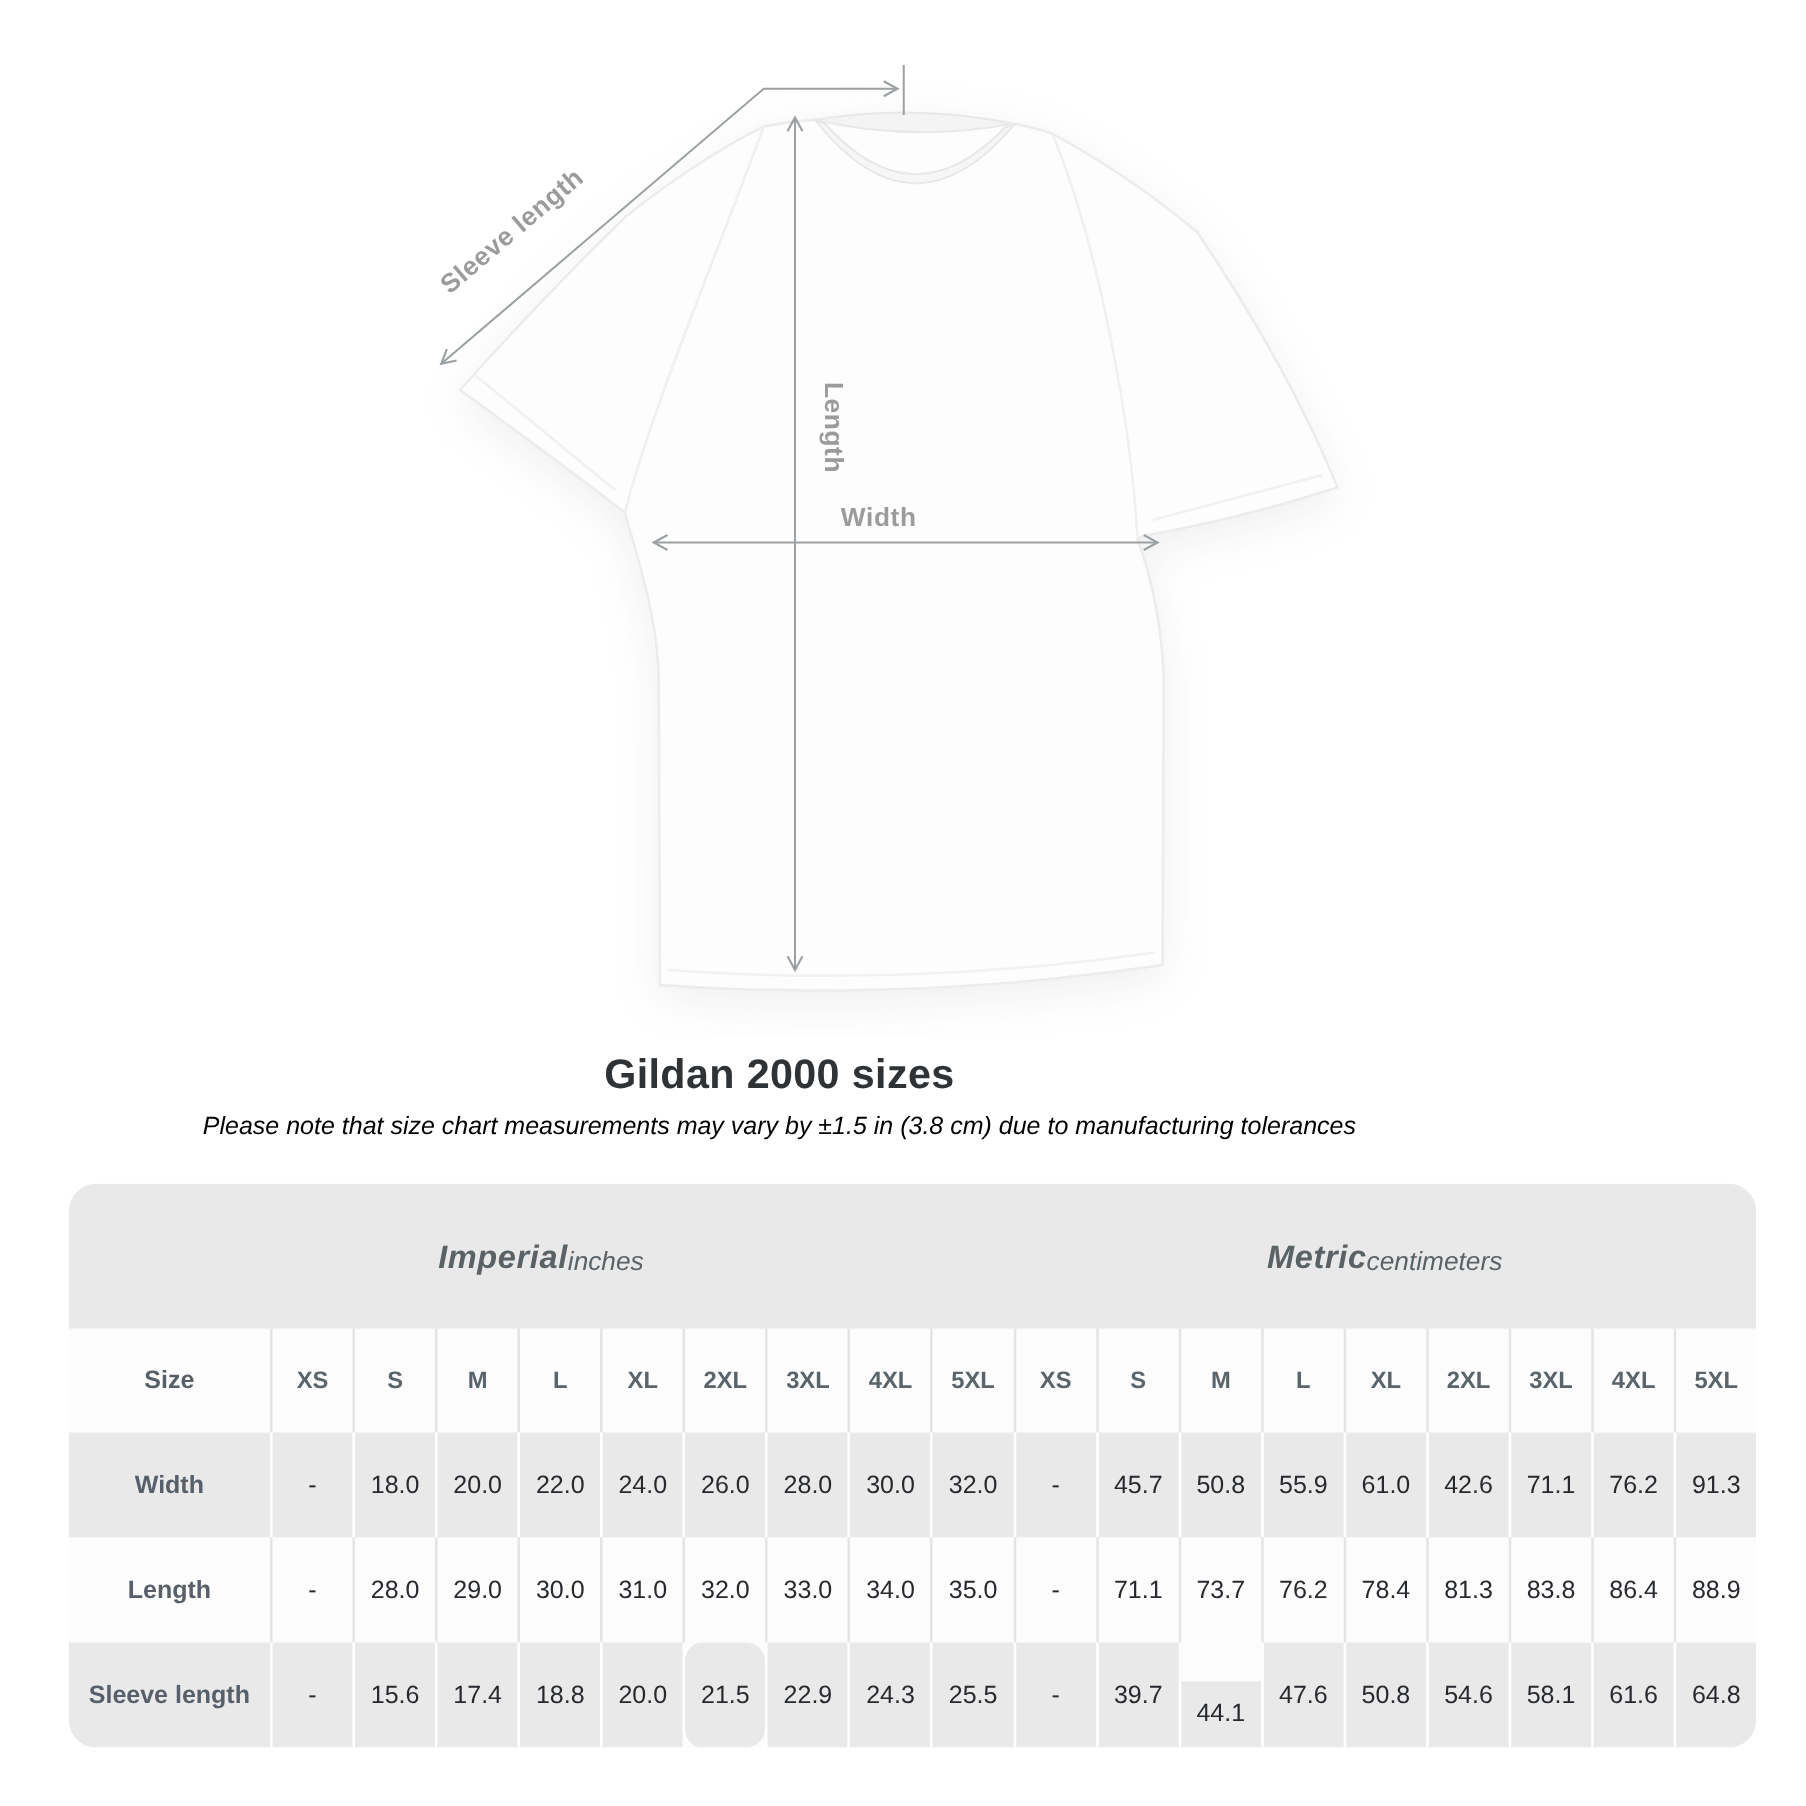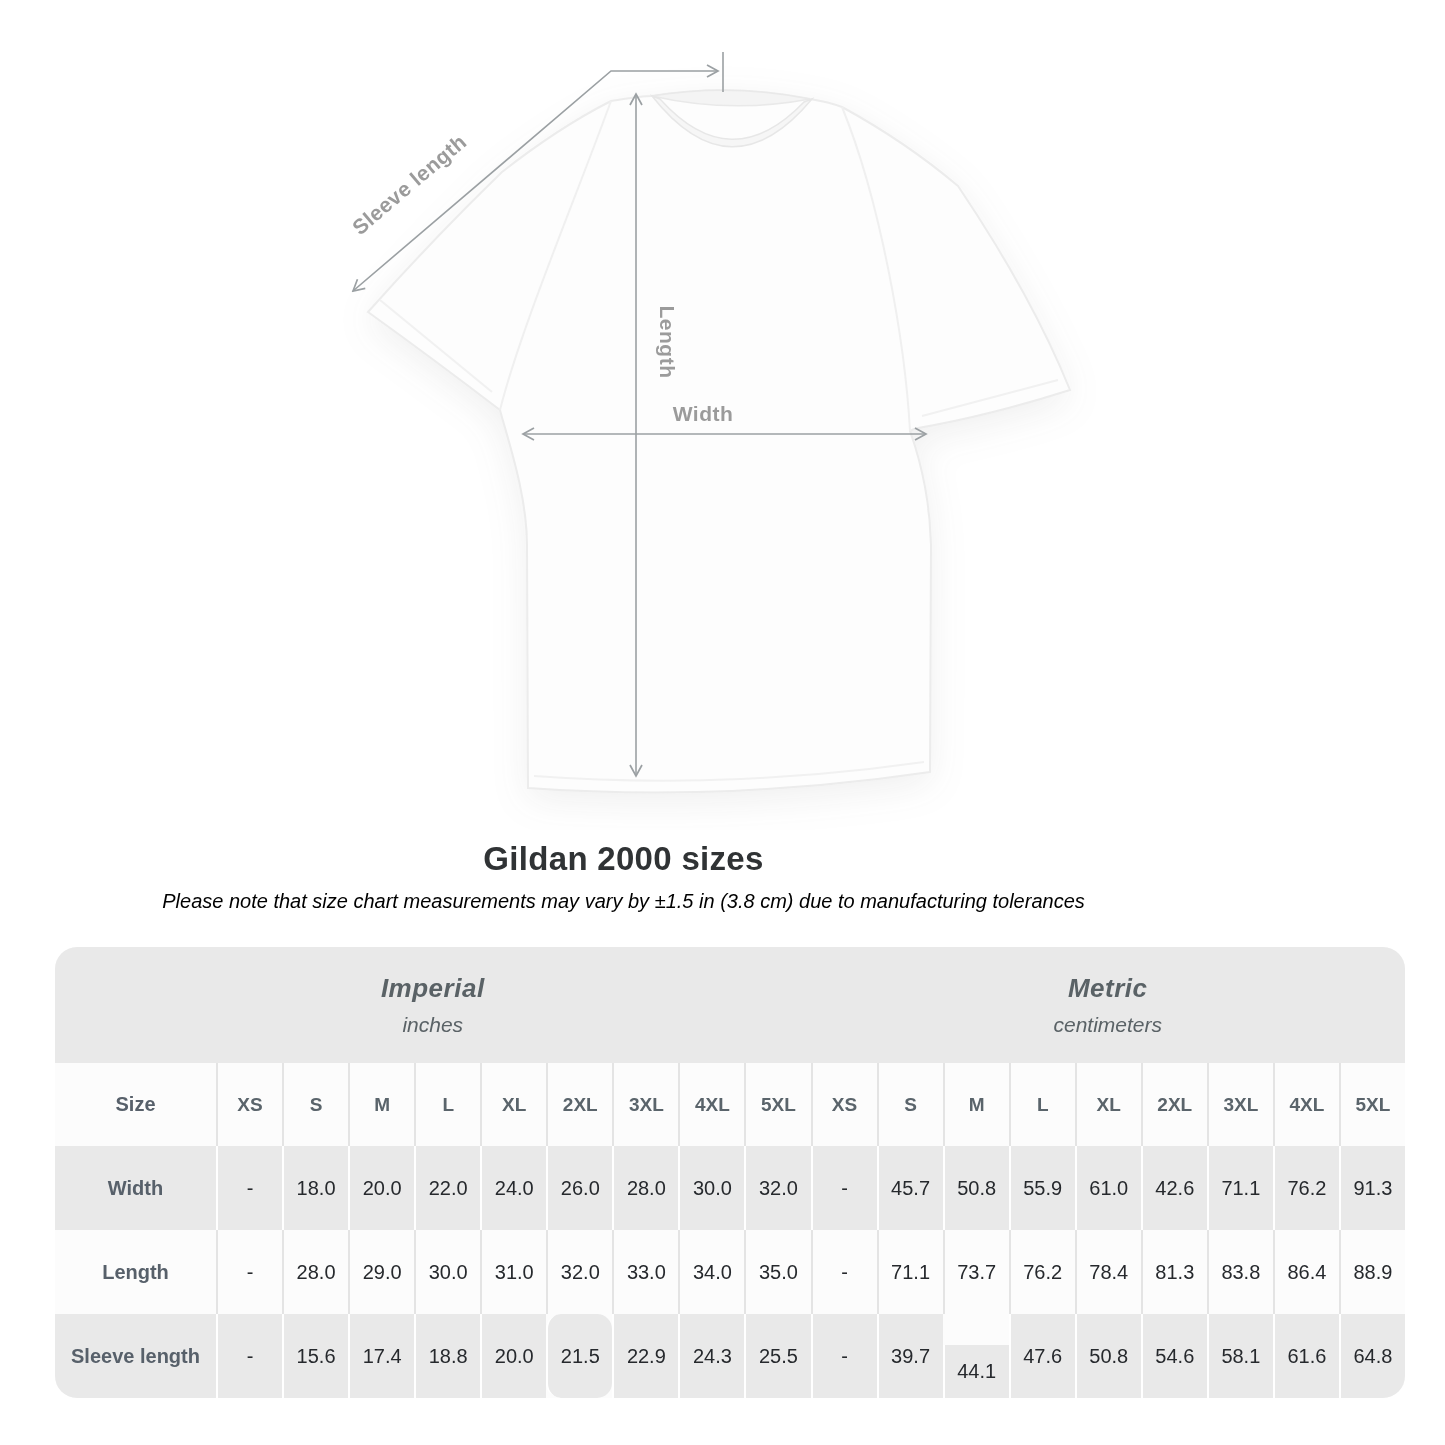--- a/index.html
+++ b/index.html
@@ -16,21 +16,21 @@
   .title-block h1{margin:0;font-size:33px;font-weight:bold;color:#303335;letter-spacing:.3px;}
   .title-block .note{margin:12px 0 0 0;font-size:20px;font-style:italic;color:#000000;}
 
   
   .size-table{position:absolute;left:55px;top:947px;width:1350px;height:451px;
               border-radius:22px;overflow:hidden;background:#fcfcfc;
               display:grid;
               grid-template-columns:161px repeat(18, 1fr);
               grid-template-rows:116px 83px 84px 84px 84px;}
   .cell{display:flex;align-items:center;justify-content:center;}
-  .band{background:#e9e9e9;flex-direction:column;}
+  .band{background:#e9e9e9;}
   .band .group-name{font-size:26px;font-weight:bold;font-style:italic;color:#5a6266;letter-spacing:.5px;}
   .band .group-unit{margin-top:9px;font-size:21px;font-style:italic;color:#5a6266;}
   .imperial-band{grid-column:1 / 11;grid-row:1;}
   .metric-band{grid-column:11 / 20;grid-row:1;}
   .shaded{background:#e9e9e9;}
   .light{background:#fcfcfc;}
   .rowlabel{font-size:20px;font-weight:bold;color:#57606a;}
   .sizehead{font-size:19px;font-weight:bold;color:#5a646b;text-align:center;}
   .value{font-size:20px;color:#26292d;}
   .sep-light{border-left:2px solid #e4e4e4;}

